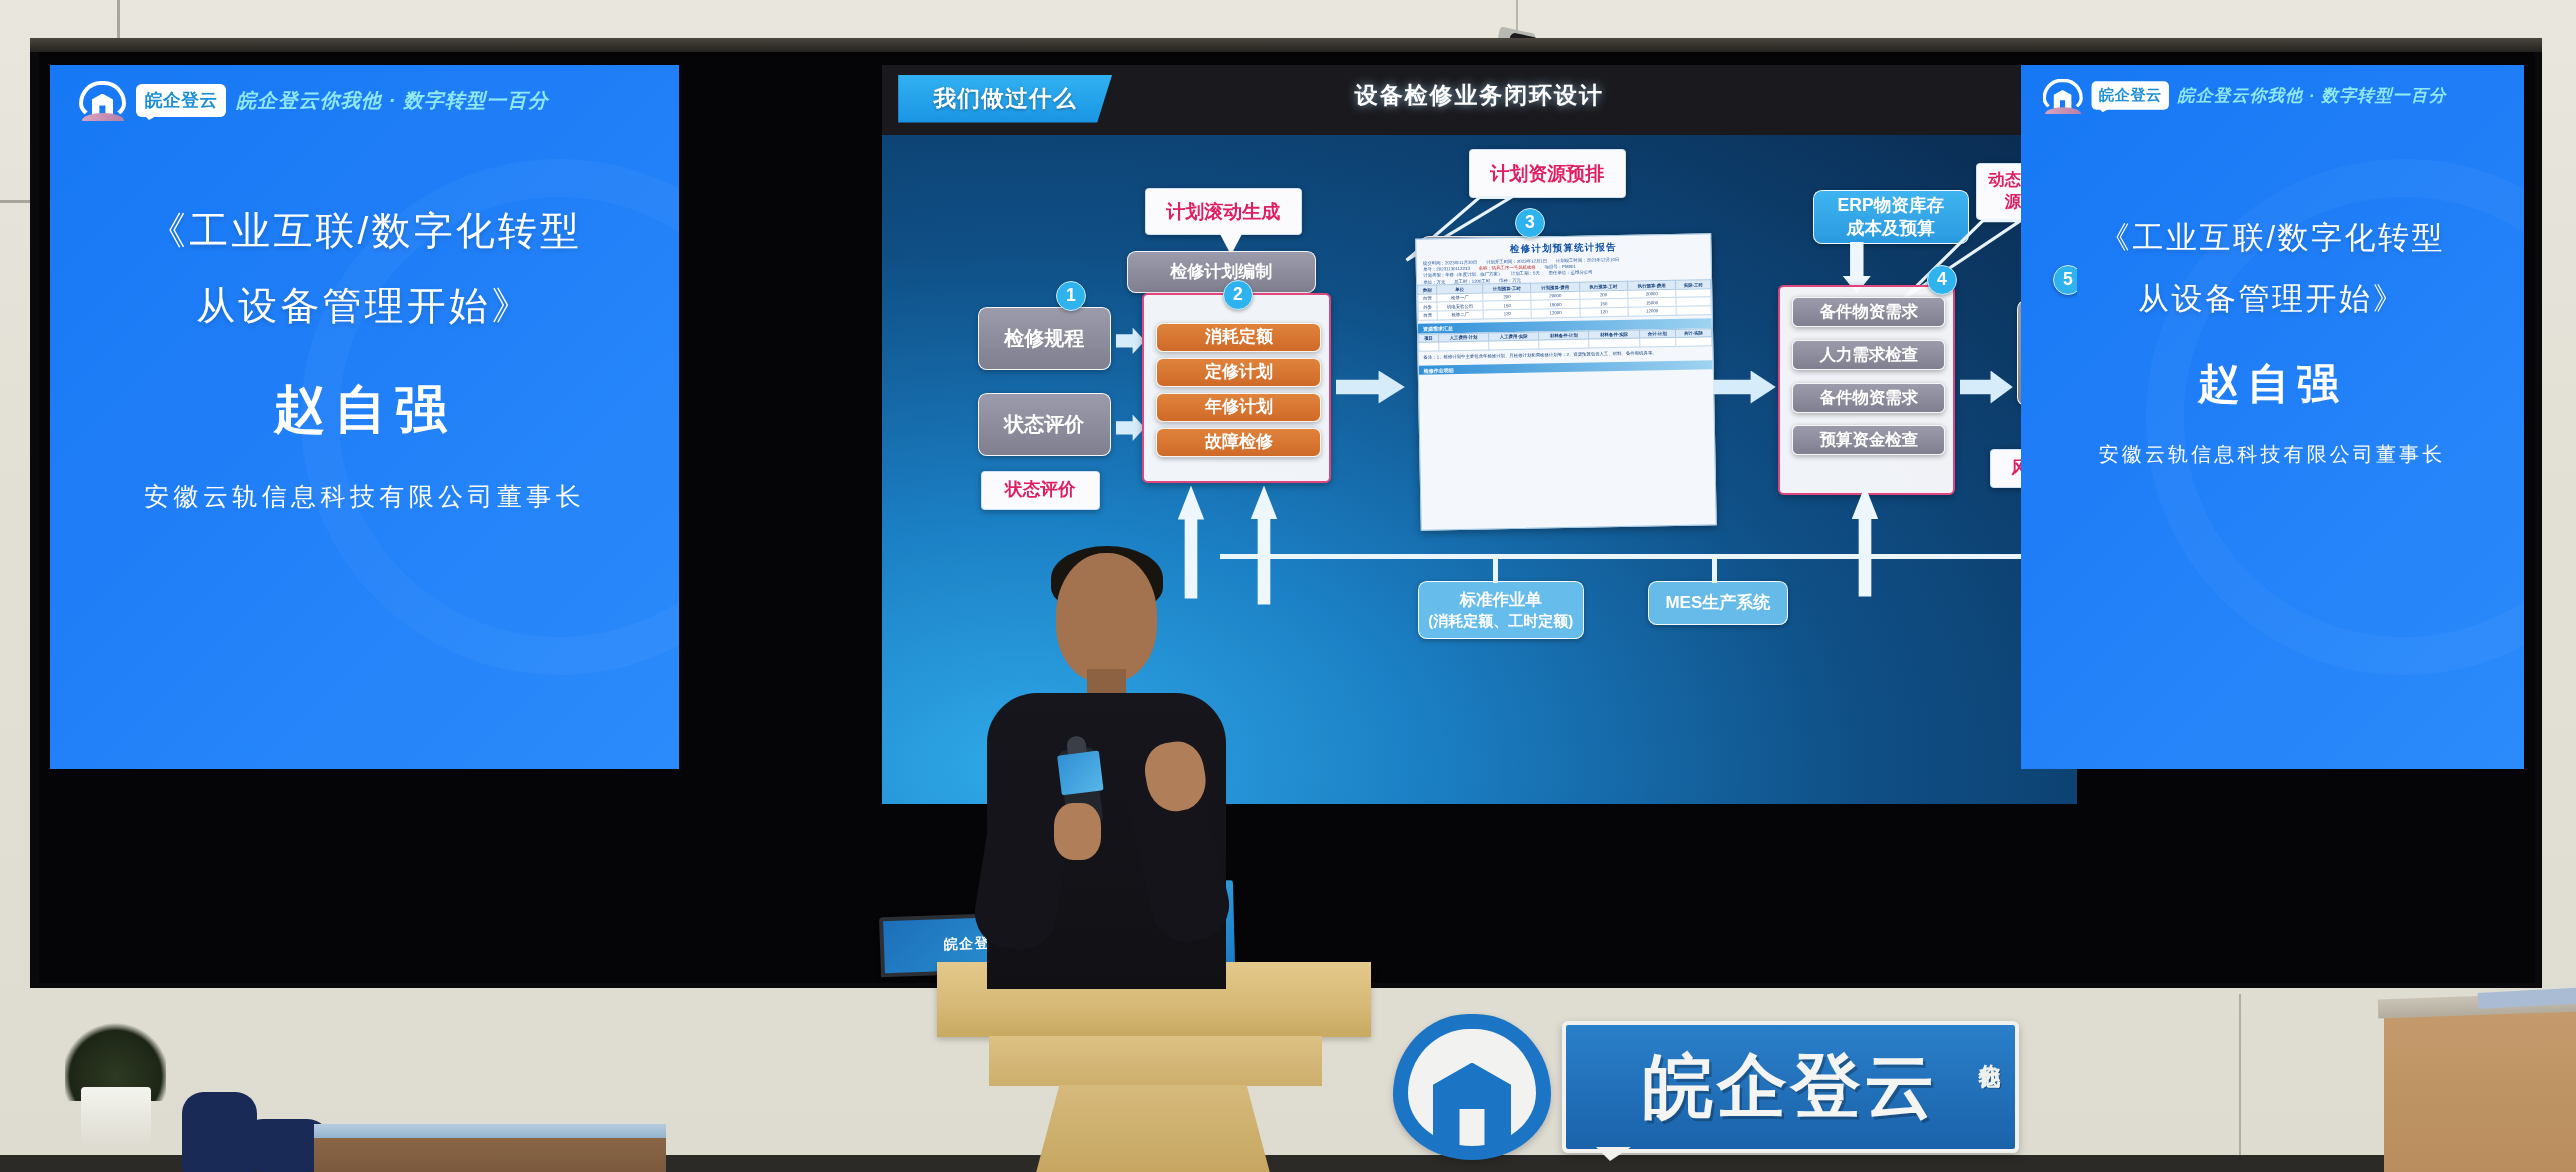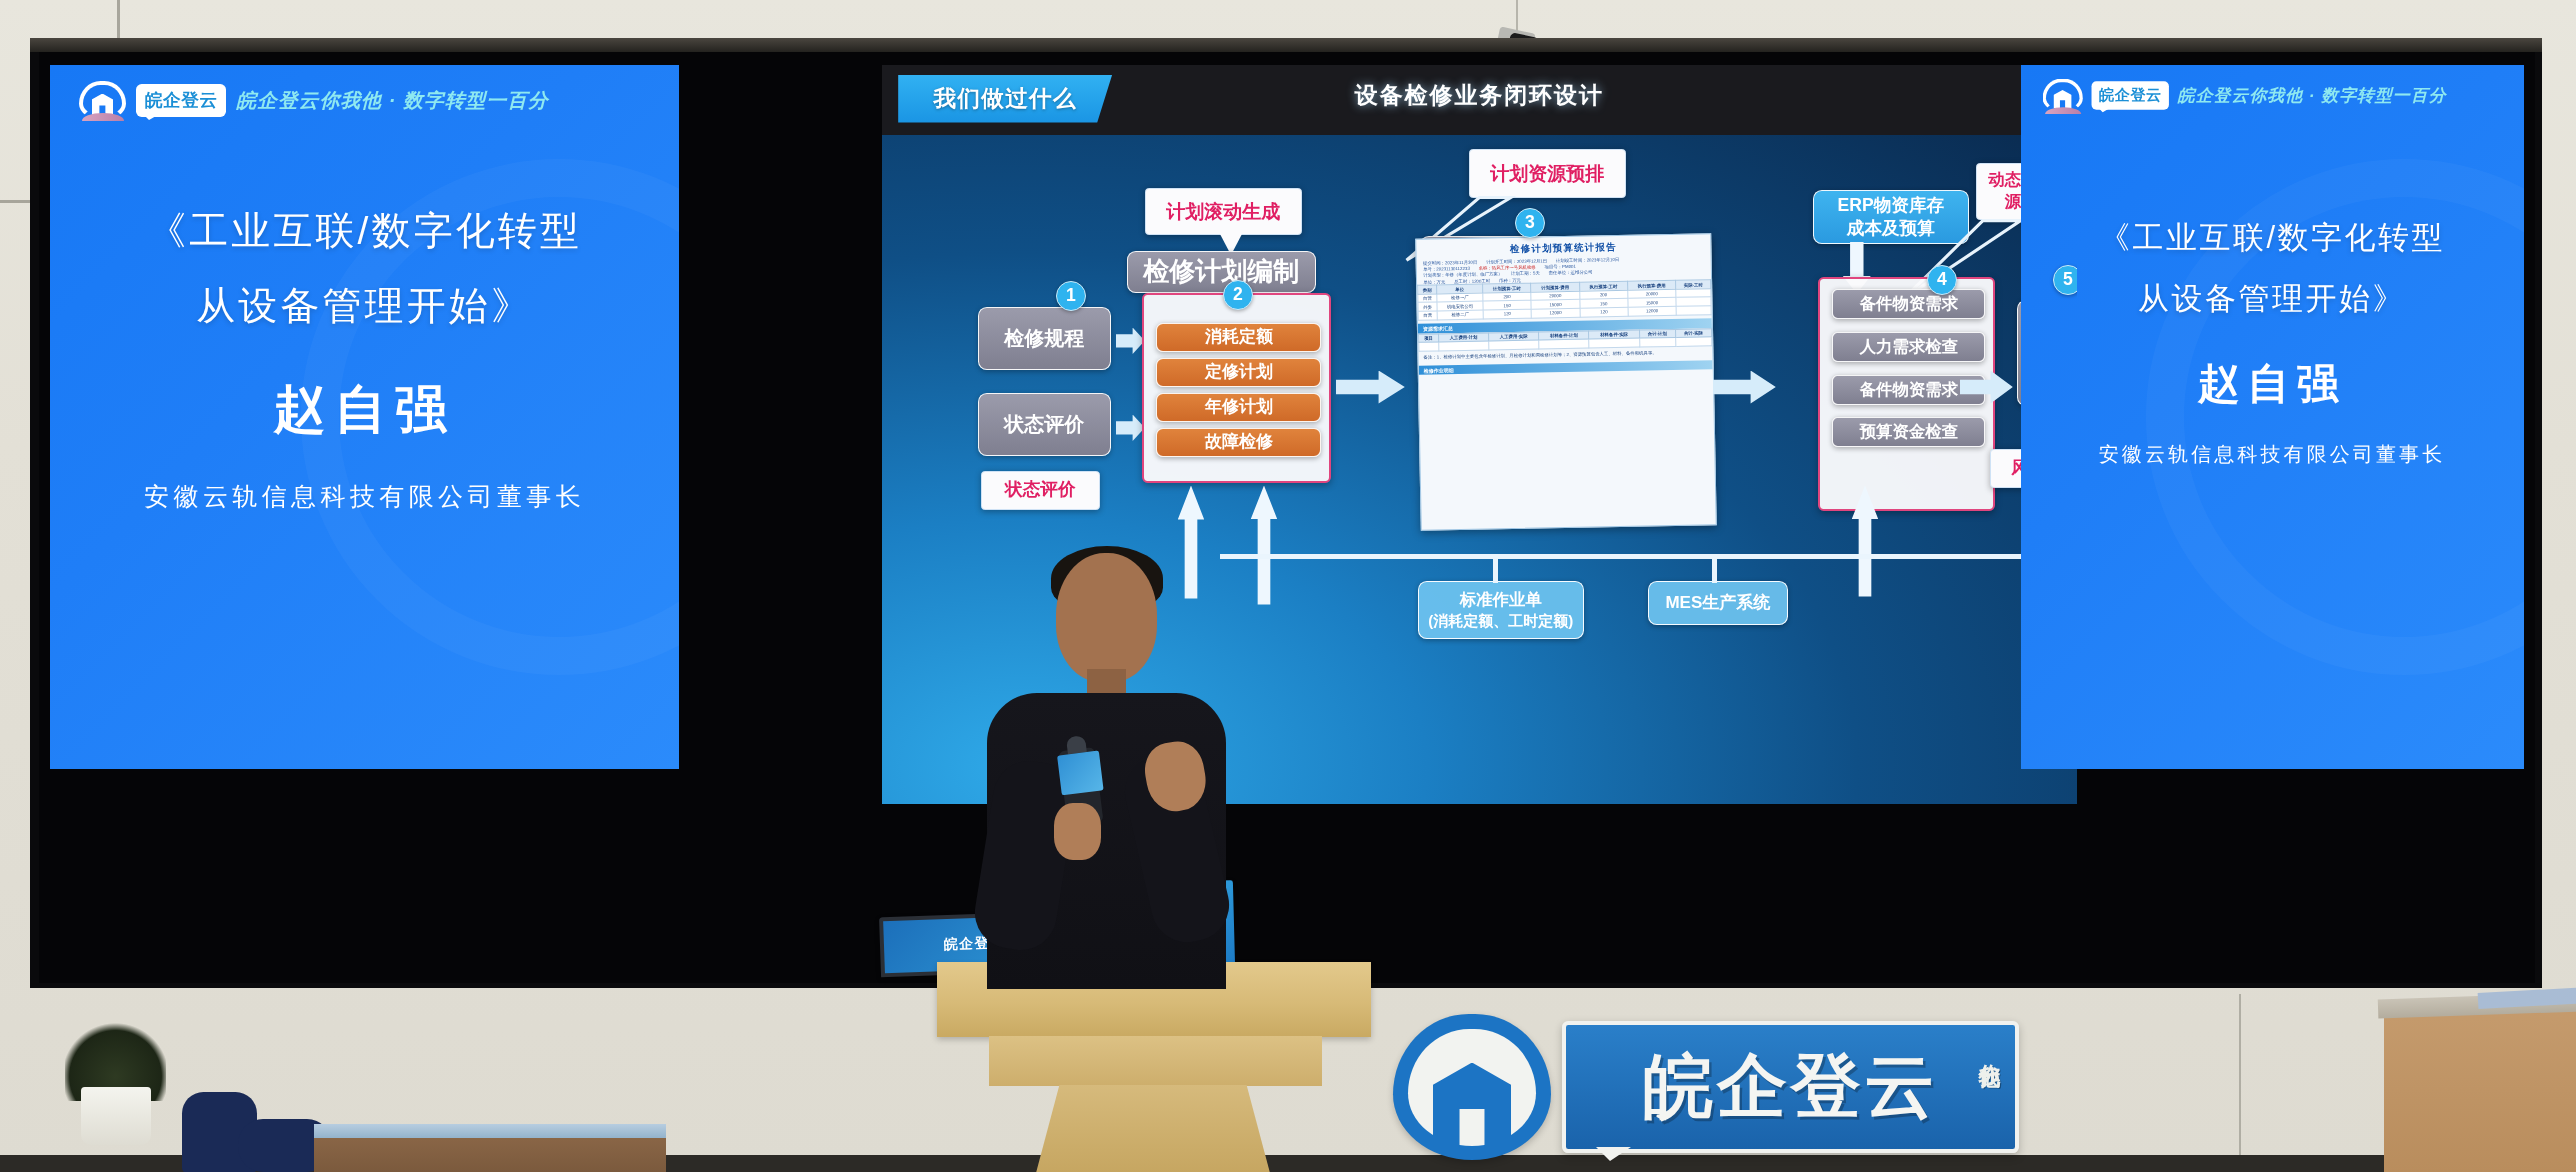--- a/index.html
+++ b/index.html
@@ -306,21 +306,21 @@
         </div>
         <div id="slide-title">设备检修业务闭环设计</div>
 
         <div class="callout" style="left:263px;top:123px;width:157px;height:47px;font-size:19px;">
           <span>计划滚动生成</span>
         </div>
         <div style="position:absolute;left:338px;top:169px;width:0;height:0;
           border-left:11.3px solid transparent;border-right:11.3px solid transparent;
           border-top:21.4px solid #fbfbfd;"></div>
 
-        <div class="node grey-node" style="left:245px;top:186px;width:189px;height:42px;font-size:26px;">
+        <div class="node grey-node" style="left:245px;top:186px;width:189px;height:42px;font-size:17px;">
           <span>检修计划编制</span>
         </div>
 
         <div class="badge" style="left:174px;top:216px;">1</div>
 
         <div class="node grey-node" style="left:96px;top:242px;width:133px;height:63px;font-size:20px;">
           <span>检修规程</span>
         </div>
 
         <div class="node grey-node" style="left:96px;top:328px;width:133px;height:63px;font-size:20px;">
@@ -477,21 +477,21 @@
         <div class="callout" style="left:1094px;top:98px;width:156px;height:57px;font-size:16.4px;flex-direction:column;">
           <span>动态跟踪和检查资</span>
           <span>源是否能保障</span>
         </div>
         <svg style="position:absolute;left:1019px;top:153px;width:126px;height:86px;" viewBox="0 0 200 136" width="126" height="86">
           <polygon points="130,4 190,4 4,128" fill="none" stroke="#e8f3fc" stroke-width="5"></polygon>
         </svg>
 
         <div class="badge" style="left:1045px;top:200px;">4</div>
 
-        <div class="pink-group" style="left:896px;top:212px;width:177px;height:234px;margin-left:40px;">
+        <div class="pink-group" style="left:896px;top:220px;width:177px;height:210px;">
           <div class="node grey-node" style="left:12.6px;top:10px;width:153px;height:30px;font-size:16.4px;border-radius:5.7px;">
               <span>备件物资需求</span>
             </div>
           <div class="node grey-node" style="left:12.6px;top:53px;width:153px;height:30px;font-size:16.4px;border-radius:5.7px;">
               <span>人力需求检查</span>
             </div>
           <div class="node grey-node" style="left:12.6px;top:96px;width:153px;height:30px;font-size:16.4px;border-radius:5.7px;">
               <span>备件物资需求</span>
             </div>
           <div class="node grey-node" style="left:12.6px;top:138px;width:153px;height:30px;font-size:16.4px;border-radius:5.7px;">

